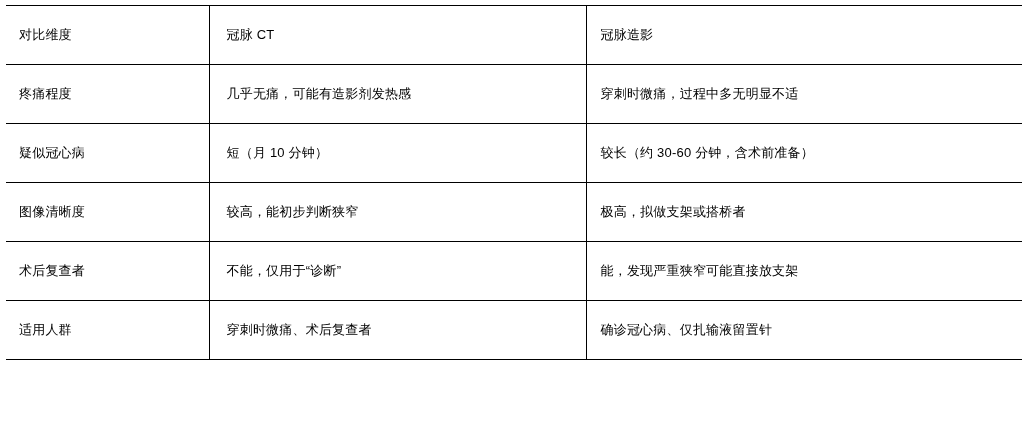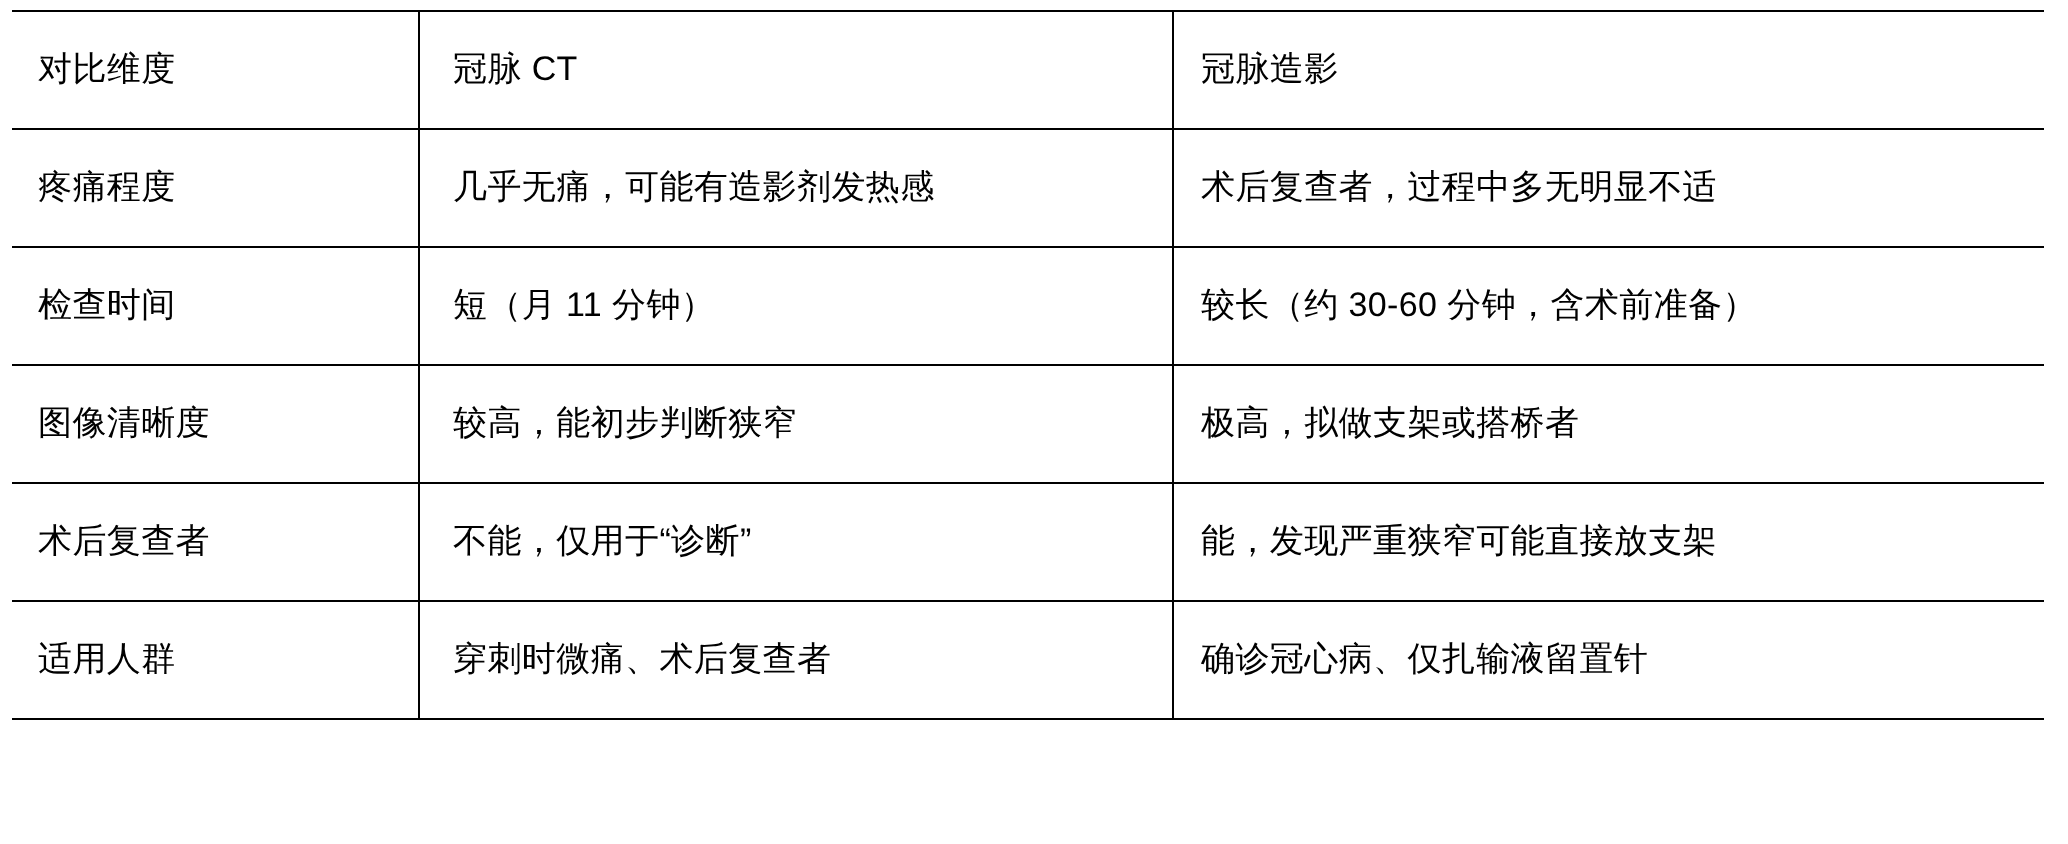--- a/index.html
+++ b/index.html
@@ -31,21 +31,21 @@
   table.compare col.c2 { width: 436px; }
 
   table.compare td {
     border-top: 1px solid #000000;
     border-bottom: 1px solid #000000;
     border-left: none;
     border-right: none;
     padding: 0 0 0 14px;
     height: 58px;
     vertical-align: middle;
-    font-size: 17px;
+    font-size: 13px;
     line-height: 26px;
     letter-spacing: 0.2px;
     white-space: nowrap;
   }
   
   table.compare td.sep-right {
     border-right: 1px solid #000000;
   }
   table.compare tr:first-child td {
     border-top: 1px solid #000000;
@@ -87,30 +87,30 @@
 
 
       <tr>
         <td class="col-label sep-right">
             <span class="cell-text">疼痛程度</span>
           </td>
         <td class="col-b sep-right">
             <span class="cell-text">几乎无痛，可能有造影剂发热感</span>
           </td>
         <td class="col-c">
-            <span class="cell-text">术后复查者，过程中多无明显不适</span>
+            <span class="cell-text">穿刺时微痛，过程中多无明显不适</span>
           </td>
       </tr>
 
       <tr>
         <td class="col-label sep-right">
-            <span class="cell-text">检查时间</span>
+            <span class="cell-text">疑似冠心病</span>
           </td>
         <td class="col-b sep-right">
-            <span class="cell-text">短（月 11 分钟）</span>
+            <span class="cell-text">短（月 10 分钟）</span>
           </td>
         <td class="col-c">
             <span class="cell-text">较长（约 30-60 分钟，含术前准备）</span>
           </td>
       </tr>
 
       <tr>
         <td class="col-label sep-right">
             <span class="cell-text">图像清晰度</span>
           </td>

